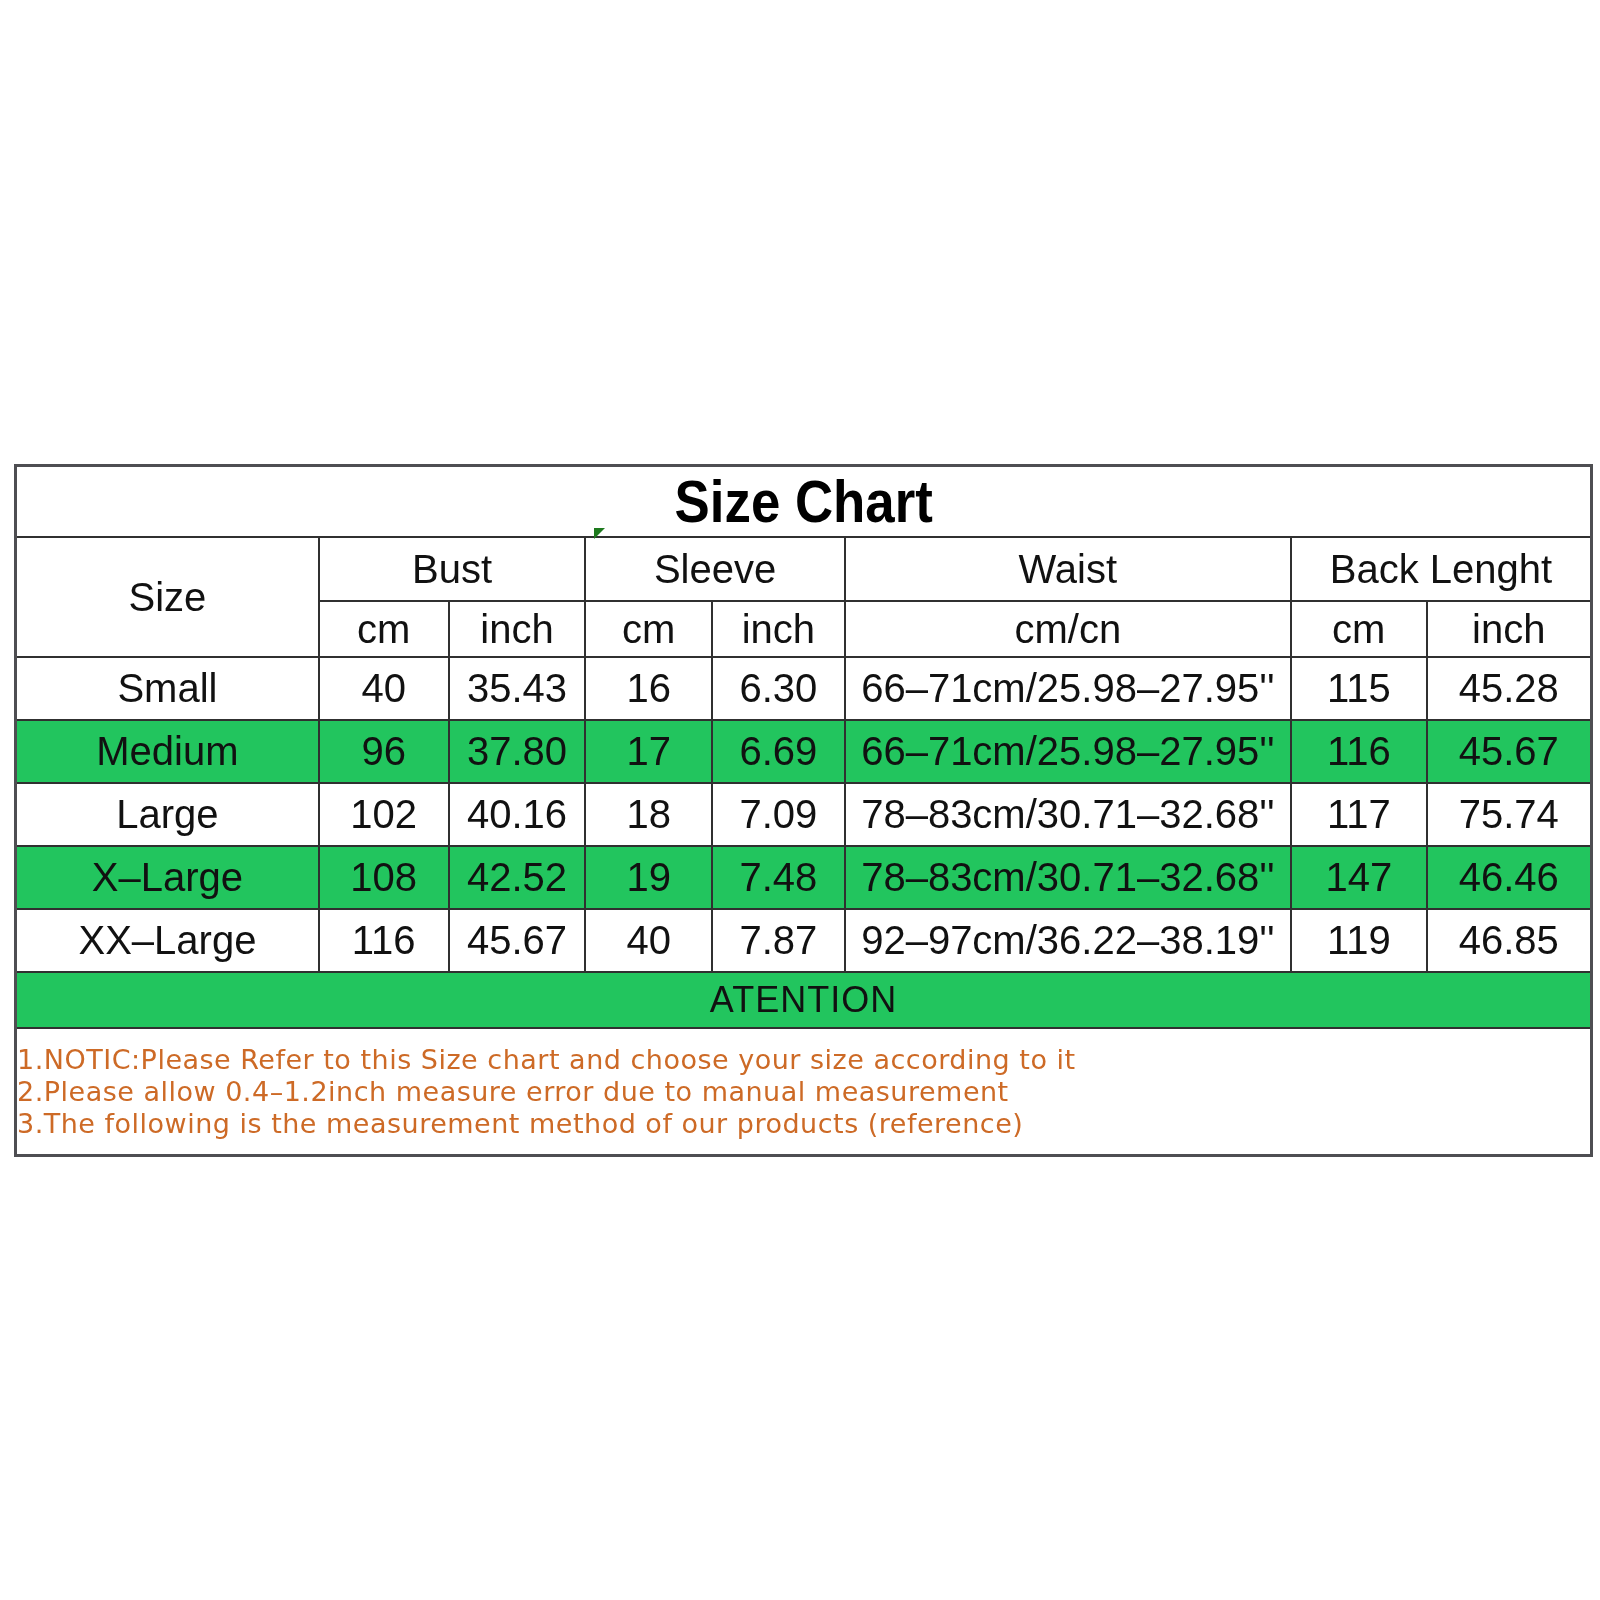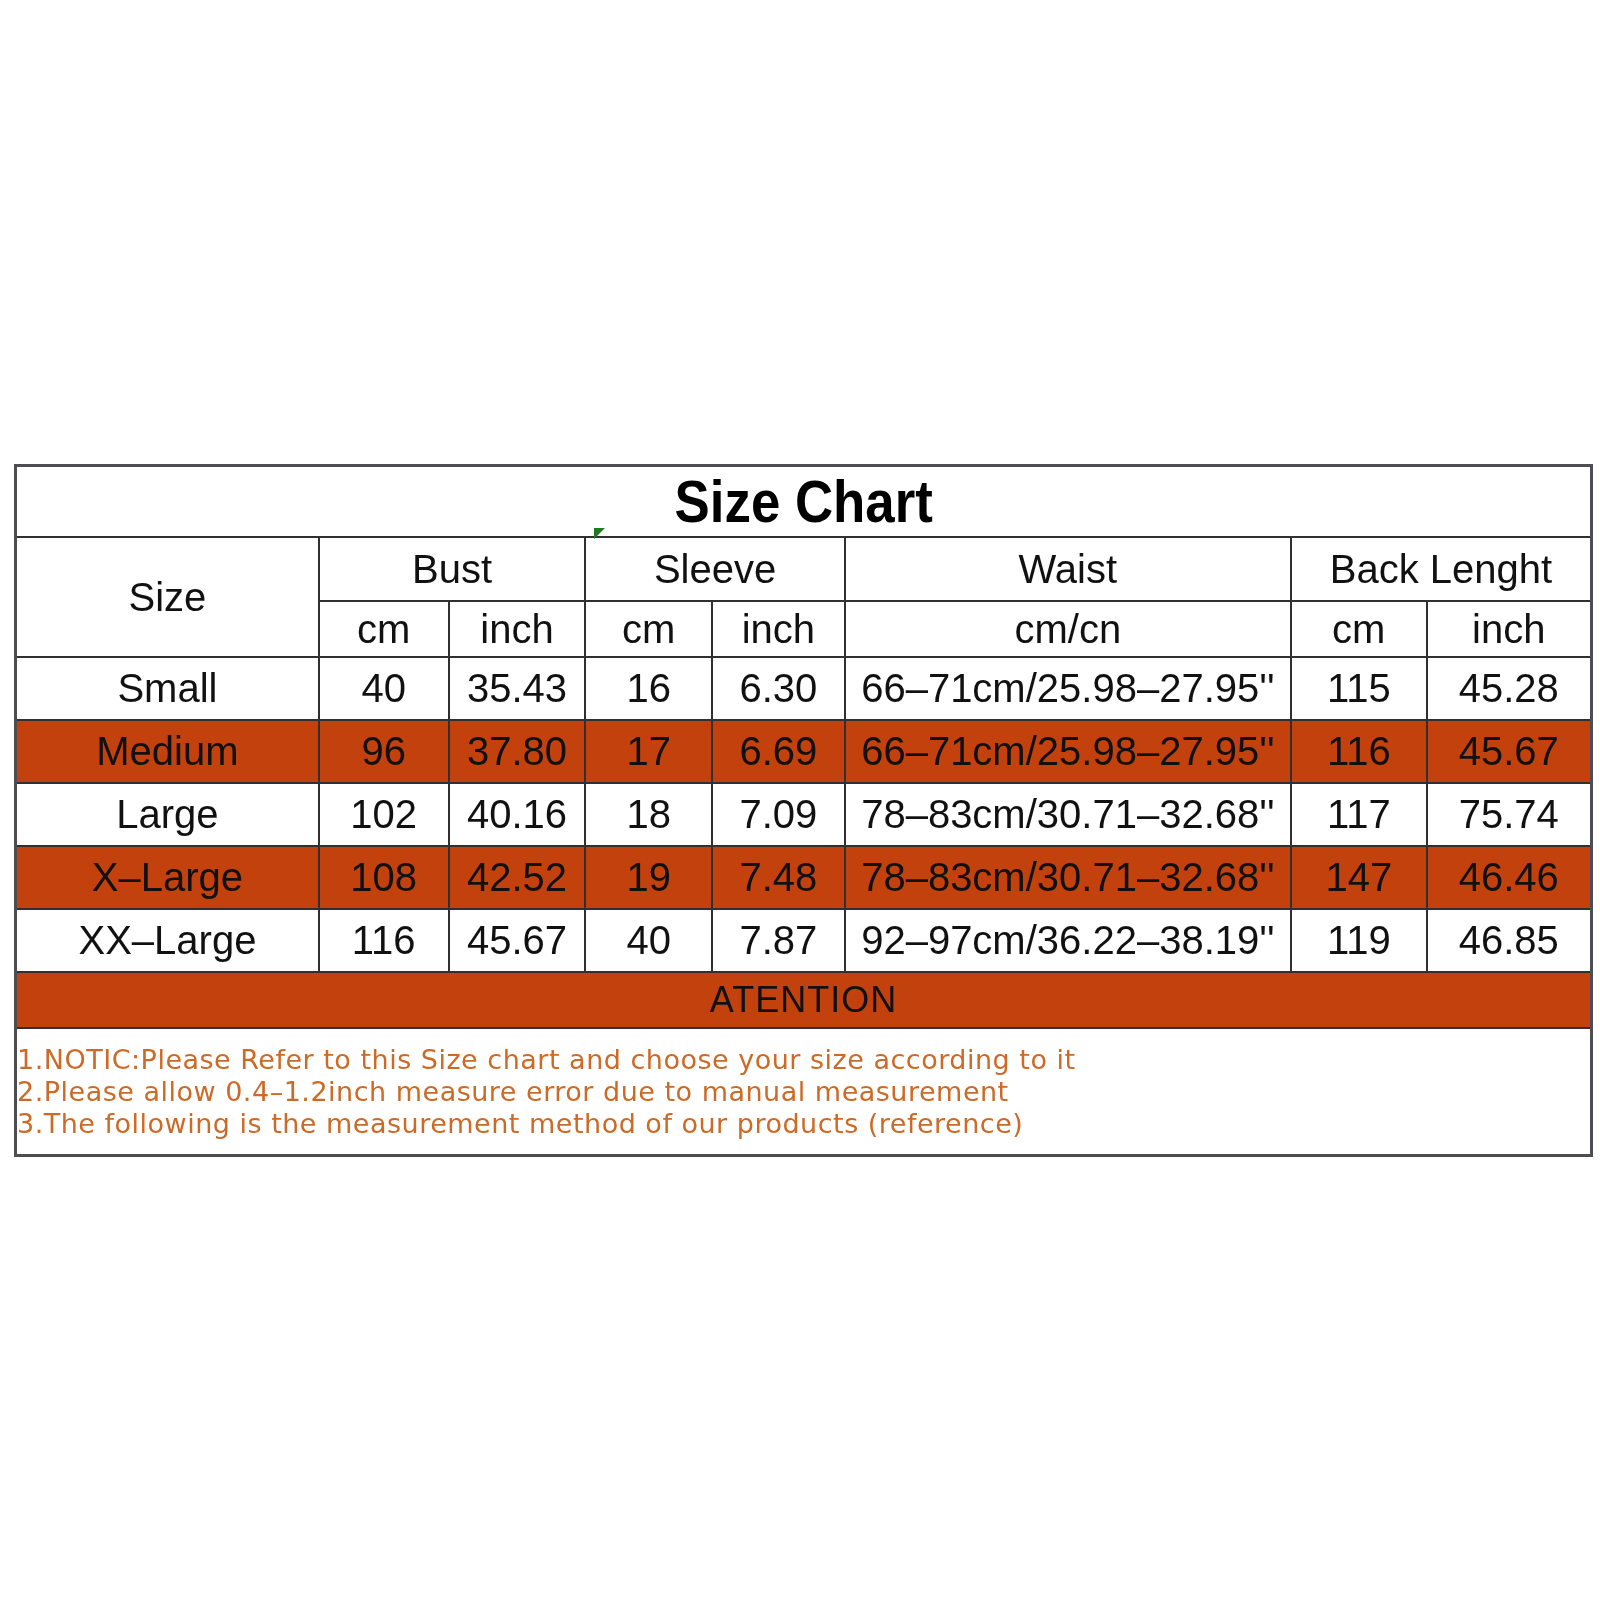--- a/index.html
+++ b/index.html
@@ -41,21 +41,21 @@
     font-weight: 700;
     letter-spacing: 0px;
     transform: scaleX(0.88);
     color: #000000;
   }
   tr.head-row-1 td { height: 62px; }
   tr.head-row-2 td { height: 54px; border-radius: 6px; }
   tr.data-row td { height: 61px; text-align: center; }
   tr.data-row.highlight td,
   tr.attention-row td {
-    background: #c2410c;
+    background: #22c55e;
   }
   tr.attention-row td {
     height: 54px;
     font-size: 36px;
     letter-spacing: 1px;
   }
   tr.notes-row td {
     height: 125px;
     vertical-align: middle;
   }

